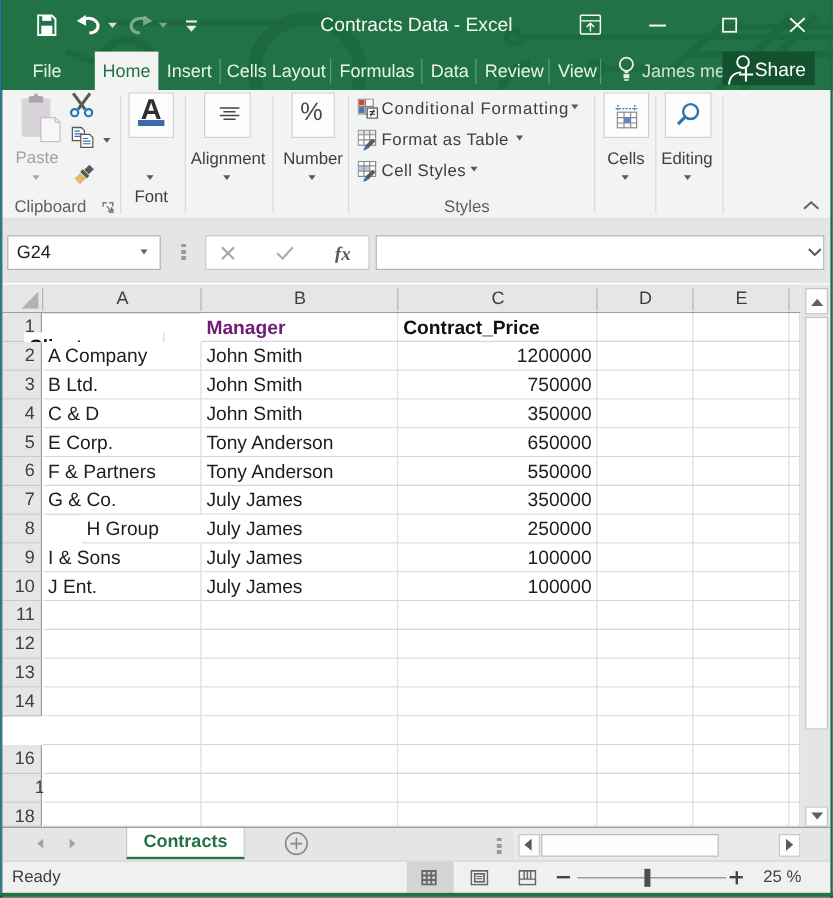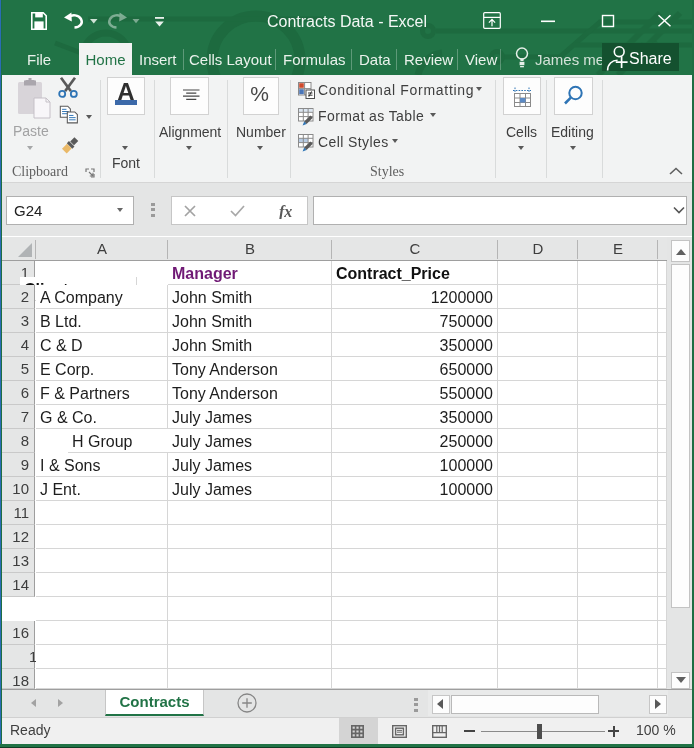--- a/index.html
+++ b/index.html
@@ -1,21 +1,21 @@
 <!DOCTYPE html>
 <html><head><meta charset="utf-8"><style>
 *{margin:0;padding:0;box-sizing:border-box;}
 html,body{width:694px;height:748px;}
 body{position:relative;font-family:"Liberation Sans",sans-serif;overflow:hidden;background:#fff;}
 .abs{position:absolute;}
 .tab{color:#eaf2ec;font-size:15px;line-height:34px;}
 .sep{position:absolute;width:1px;background:rgba(255,255,255,0.28);top:49px;height:21px;}
 .rsep{position:absolute;width:1px;background:#d9dbdb;top:80px;height:98px;}
 .rlabel{position:absolute;font-size:14px;color:#3e3e3e;}
-.glabel{position:absolute;font-size:14px;color:#5f5f5f;font-family:Liberation Serif, serif;}
+.glabel{position:absolute;font-size:14px;color:#5f5f5f;}
 .rbox{position:absolute;width:38px;height:38px;background:#fdfdfd;border:1px solid #d2d2d2;top:77px;}
 .darr{position:absolute;width:0;height:0;border-left:3.5px solid transparent;border-right:3.5px solid transparent;border-top:4px solid #595959;}
 </style></head>
 <body>
 
 <div class="abs" style="left:0;top:0;width:694px;height:75px;background:#217346;overflow:hidden;">
   <svg width="694" height="75" style="position:absolute;left:0;top:0;">
     <g stroke="#1d6a3f" fill="none">
       <circle cx="256" cy="60" r="44" stroke-width="11"></circle>
       <path d="M436 31 H694" stroke-width="5"></path>
@@ -440,21 +440,21 @@
   <g stroke="#666" stroke-width="1.4" fill="none">
     <rect x="0.7" y="0.7" width="13.6" height="11.6"></rect>
     <path d="M0.7 7.6 h13.6 M4.8 0.7 v6.9 M7.5 0.7 v6.9 M10.2 0.7 v6.9" stroke-width="1.2"></path>
   </g>
 </svg>
 <div class="abs" style="left:464px;top:730px;width:11px;height:2px;background:#444;"></div>
 <div class="abs" style="left:481px;top:731px;width:124px;height:1px;background:#8a8a8a;"></div>
 <div class="abs" style="left:537px;top:724px;width:5px;height:15px;background:#4d4d4d;"></div>
 <div class="abs" style="left:608px;top:730px;width:11px;height:2px;background:#444;"></div>
 <div class="abs" style="left:612.5px;top:725.5px;width:2px;height:11px;background:#444;"></div>
-<div class="abs" style="left:636px;top:717px;font-size:14px;color:#3f3f3f;line-height:27px;">100 %</div>
+<div class="abs" style="left:636px;top:717px;font-size:14px;color:#3f3f3f;line-height:27px;">25 %</div>
 
 <div class="abs" style="left:0;top:0;width:1px;height:748px;background:#2a6cb5;"></div>
 <div class="abs" style="left:1px;top:0;width:1px;height:748px;background:#1e6e43;"></div>
 <div class="abs" style="left:692px;top:0;width:2px;height:748px;background:#1e6e43;"></div>
 <div class="abs" style="left:0;top:744px;width:694px;height:3px;background:#217346;"></div>
 <div class="abs" style="left:0;top:747px;width:694px;height:1px;background:#0f3d24;"></div>
 
 <style>
 .colhead{height:24px;text-align:center;font-size:15px;color:#3e3e3e;line-height:24px;}
 .rowhead{position:absolute;left:2px;width:33px;height:24px;background:#e5e6e6;border-bottom:1px solid #c9c9c9;border-right:1px solid #9e9e9e;font-size:15px;color:#3e3e3e;line-height:23px;text-align:right;padding-right:5px;}

